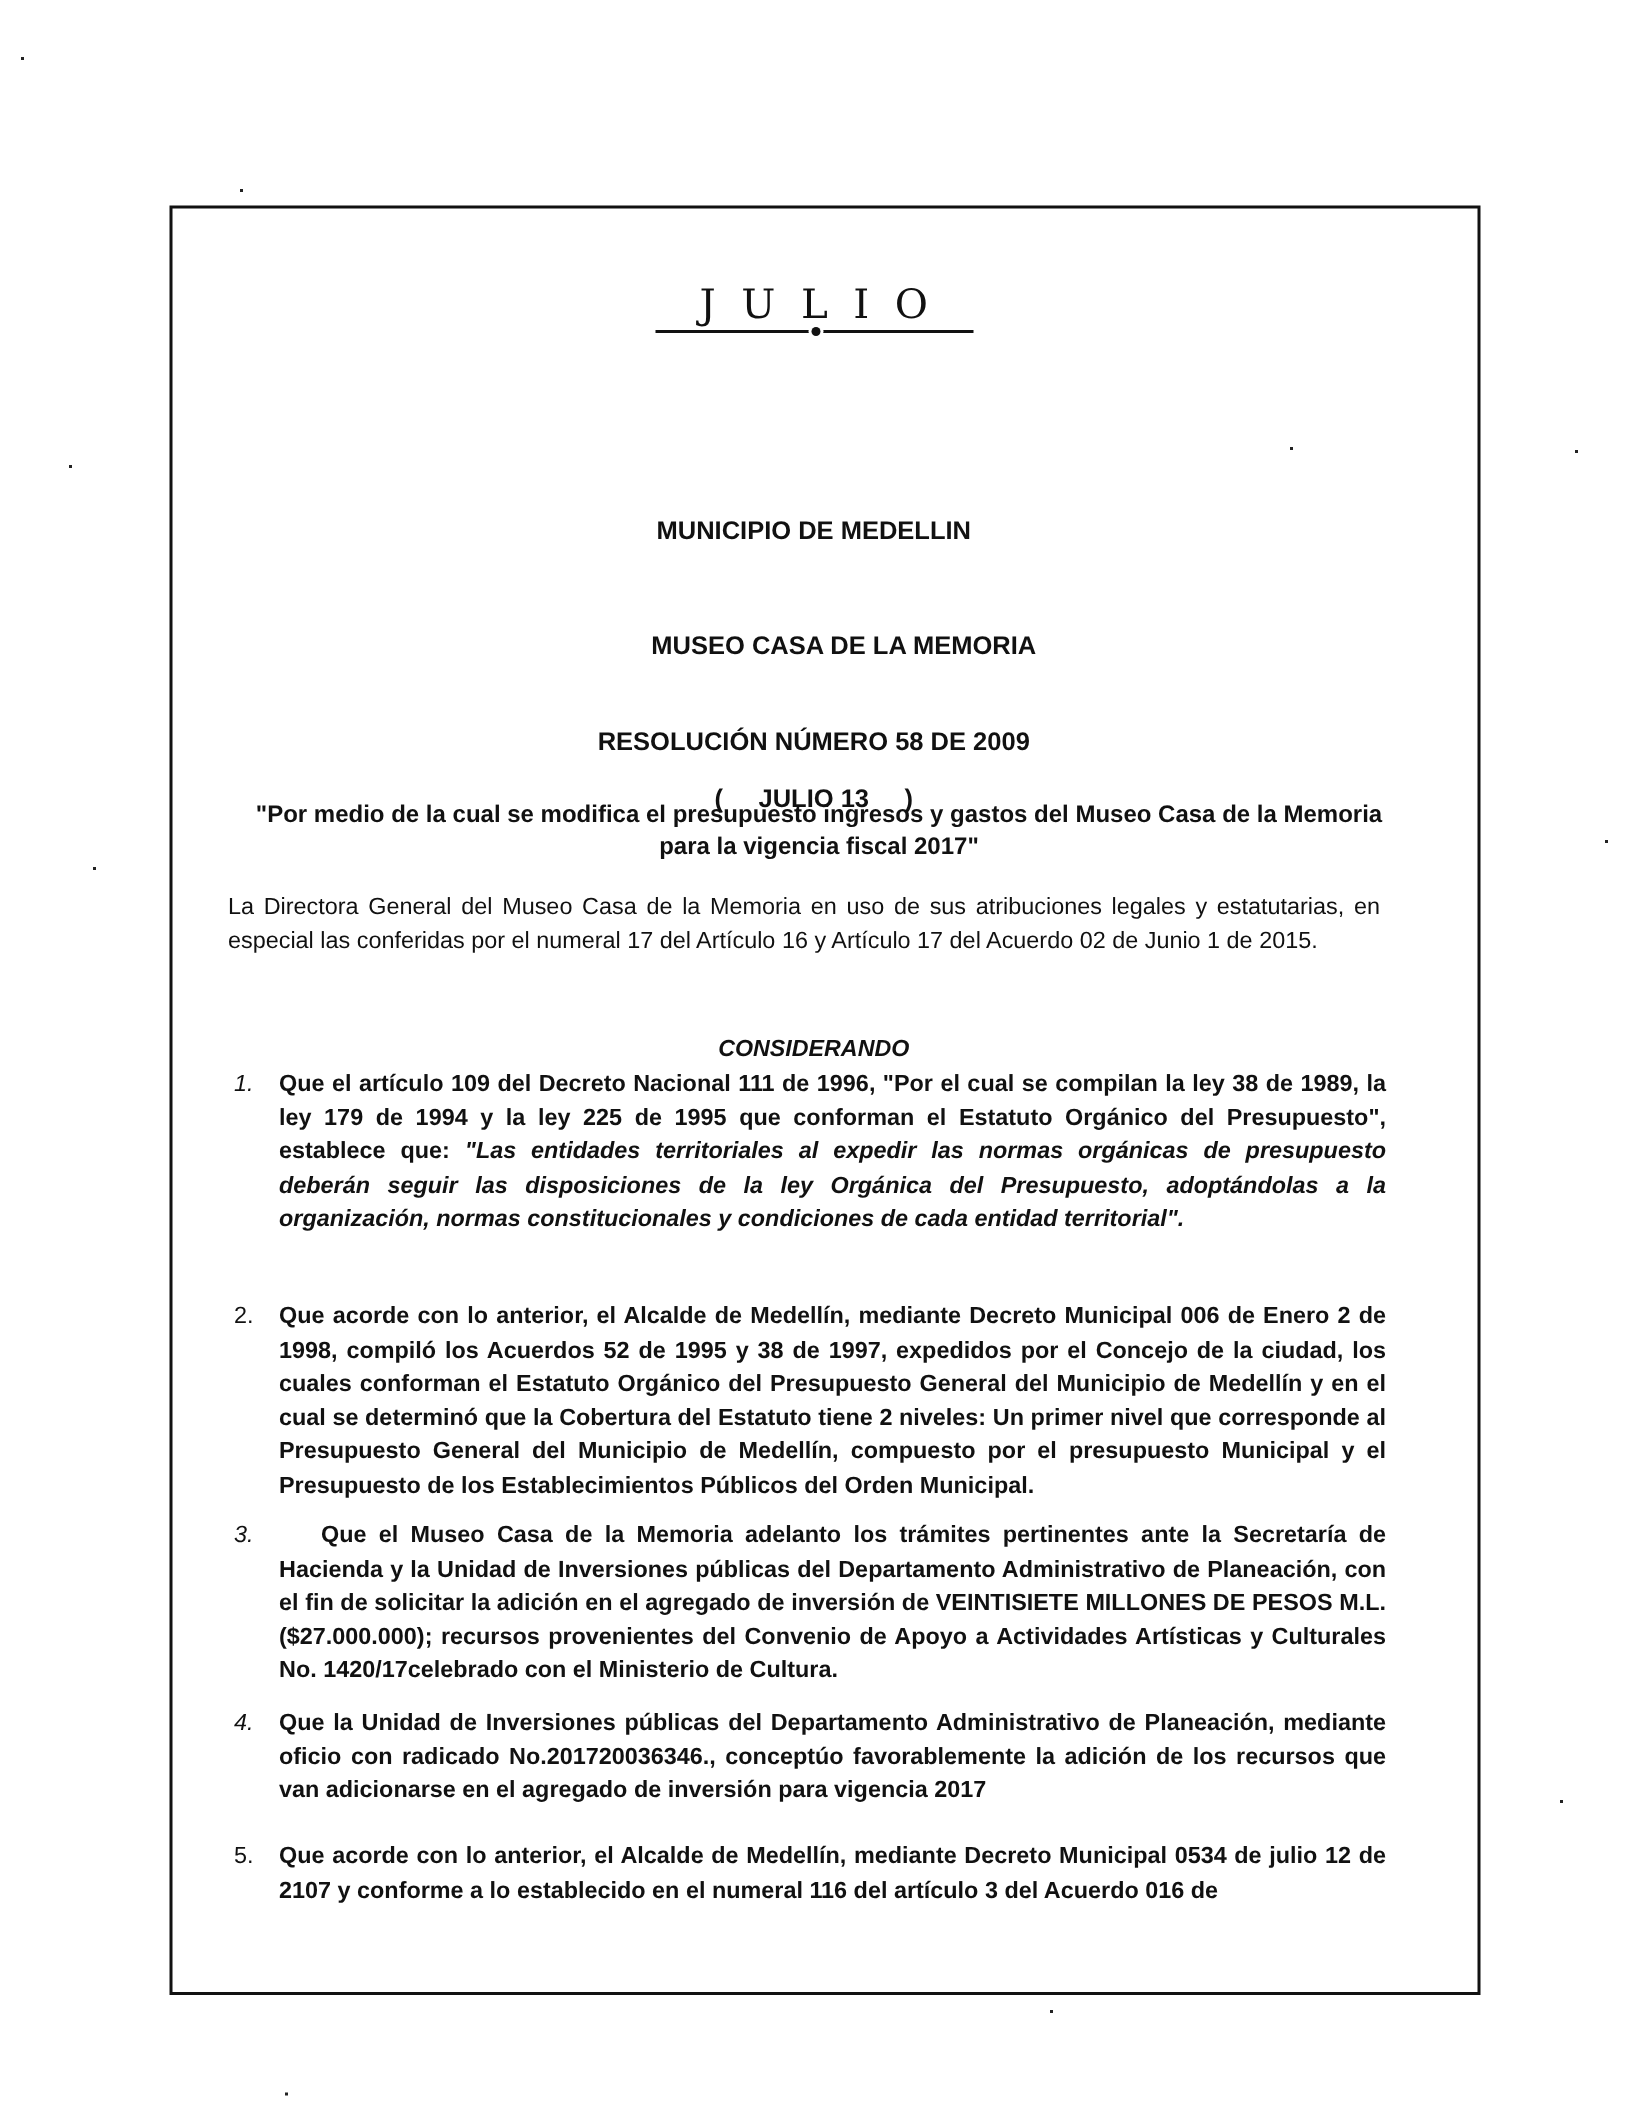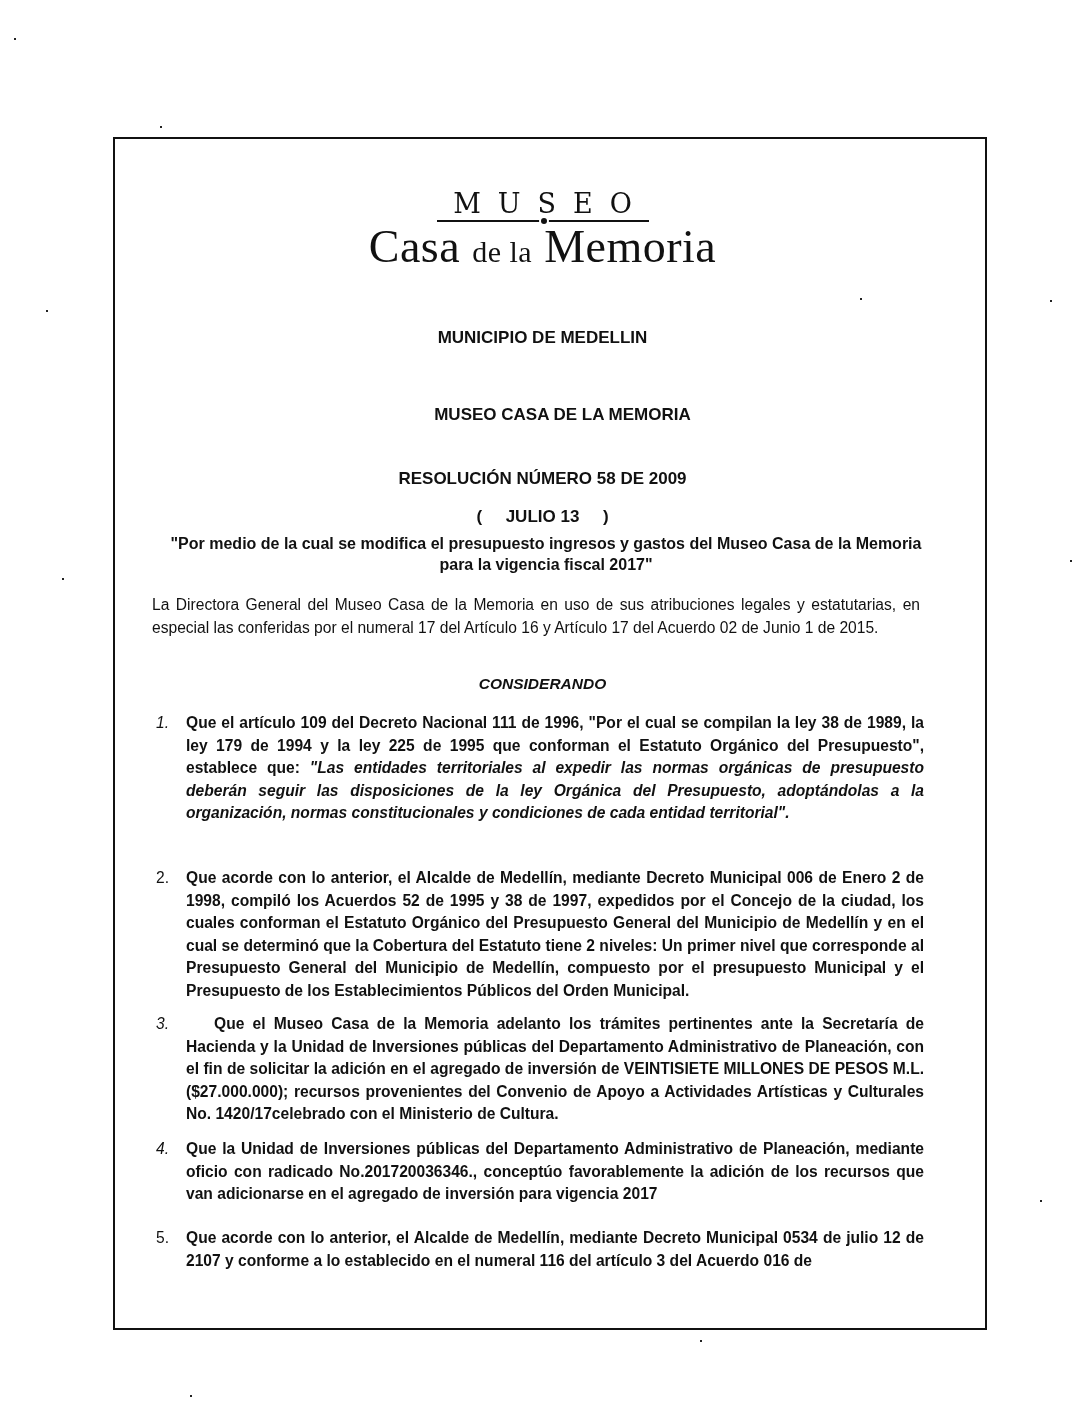--- a/index.html
+++ b/index.html
@@ -7,44 +7,39 @@
   .frame {
     position: absolute; left: 113px; top: 137px; width: 874px; height: 1193px;
     border: 2.5px solid #111; box-sizing: border-box;
   }
   .logo { position: absolute; left: 0; right: 0; top: 190px; text-align: center; font-family: "DejaVu Serif", "Liberation Serif", serif; }
   .logo-top { font-size: 27px; letter-spacing: 17px; padding-left: 17px; display: inline-block; line-height: 1; }
   .logo-rule { width: 212px; height: 2px; background: #111; margin: 3px auto 0; position: relative; }
   .logo-rule::after { content: ""; position: absolute; left: 104px; top: -2px; width: 6px; height: 6px; border-radius: 50%; background: #111; box-shadow: 0 0 0 2px #fff; }
   .logo-main { font-family: "Liberation Serif", serif; font-size: 46px; line-height: 1; margin-top: 2px; letter-spacing: 0.5px; }
   .logo-main .small { font-size: 30px; }
-  .h-center { position: absolute; left: 0; right: 0; text-align: center; font-family: "Liberation Sans", sans-serif; font-weight: bold; font-size: 17px; }
+  .h-center { position: absolute; left: 0; right: 0; text-align: center; font-family: "Liberation Sans", sans-serif; font-weight: bold; font-size: 17px; margin-top: 16px; }
   .title-quote { position: absolute; left: 160px; width: 772px; text-align: center; font-family: "Liberation Sans", sans-serif; font-weight: bold; font-size: 16px; line-height: 21px; top: 533px; }
   .para { position: absolute; font-family: "Liberation Sans", sans-serif; font-size: 15.6px; line-height: 22.6px; text-align: justify; }
   .intro { left: 152px; width: 768px; top: 594px; }
   .item { position: absolute; font-family: "Liberation Sans", sans-serif; font-size: 15.6px; line-height: 22.6px; }
   .item .num { position: absolute; left: 0; top: 0; }
   .item .body { position: absolute; left: 30px; width: 738px; text-align: justify; font-weight: bold; }
   .item.n1 .num, .item.n3 .num, .item.n4 .num { font-style: italic; }
   .it { font-style: italic; }
   .speck { position: absolute; background: #222; width: 2px; height: 2px; }
 </style>
 </head>
 <body>
 
 <div class="frame"></div>
 
 <div class="logo">
-  <div class="logo-top">MUSEO</div>
+  <div class="logo-top">JULIO</div>
   <div class="logo-rule"></div>
-  <div class="logo-main">
-    <span>Casa</span>
-    <span class="small">de la</span>
-    <span>Memoria</span>
-  </div>
 </div>
 
 <div class="h-center" style="top:328px;">MUNICIPIO DE MEDELLIN</div>
 <div class="h-center" style="top:405px;padding-left:40px;">MUSEO CASA DE LA MEMORIA</div>
 <div class="h-center" style="top:469px;">RESOLUCIÓN NÚMERO 58 DE 2009</div>
 <div class="h-center" style="top:507px; white-space:pre;">(     JULIO 13     )</div>
 
 <div class="title-quote">"Por medio de la cual se modifica el presupuesto ingresos y gastos del Museo Casa de la Memoria para la vigencia fiscal 2017"</div>
 
 <div class="para intro">La Directora General del Museo Casa de la Memoria en uso de sus atribuciones legales y estatutarias, en especial las conferidas por el numeral 17 del Artículo 16  y Artículo 17 del Acuerdo 02 de Junio 1 de 2015.</div>

